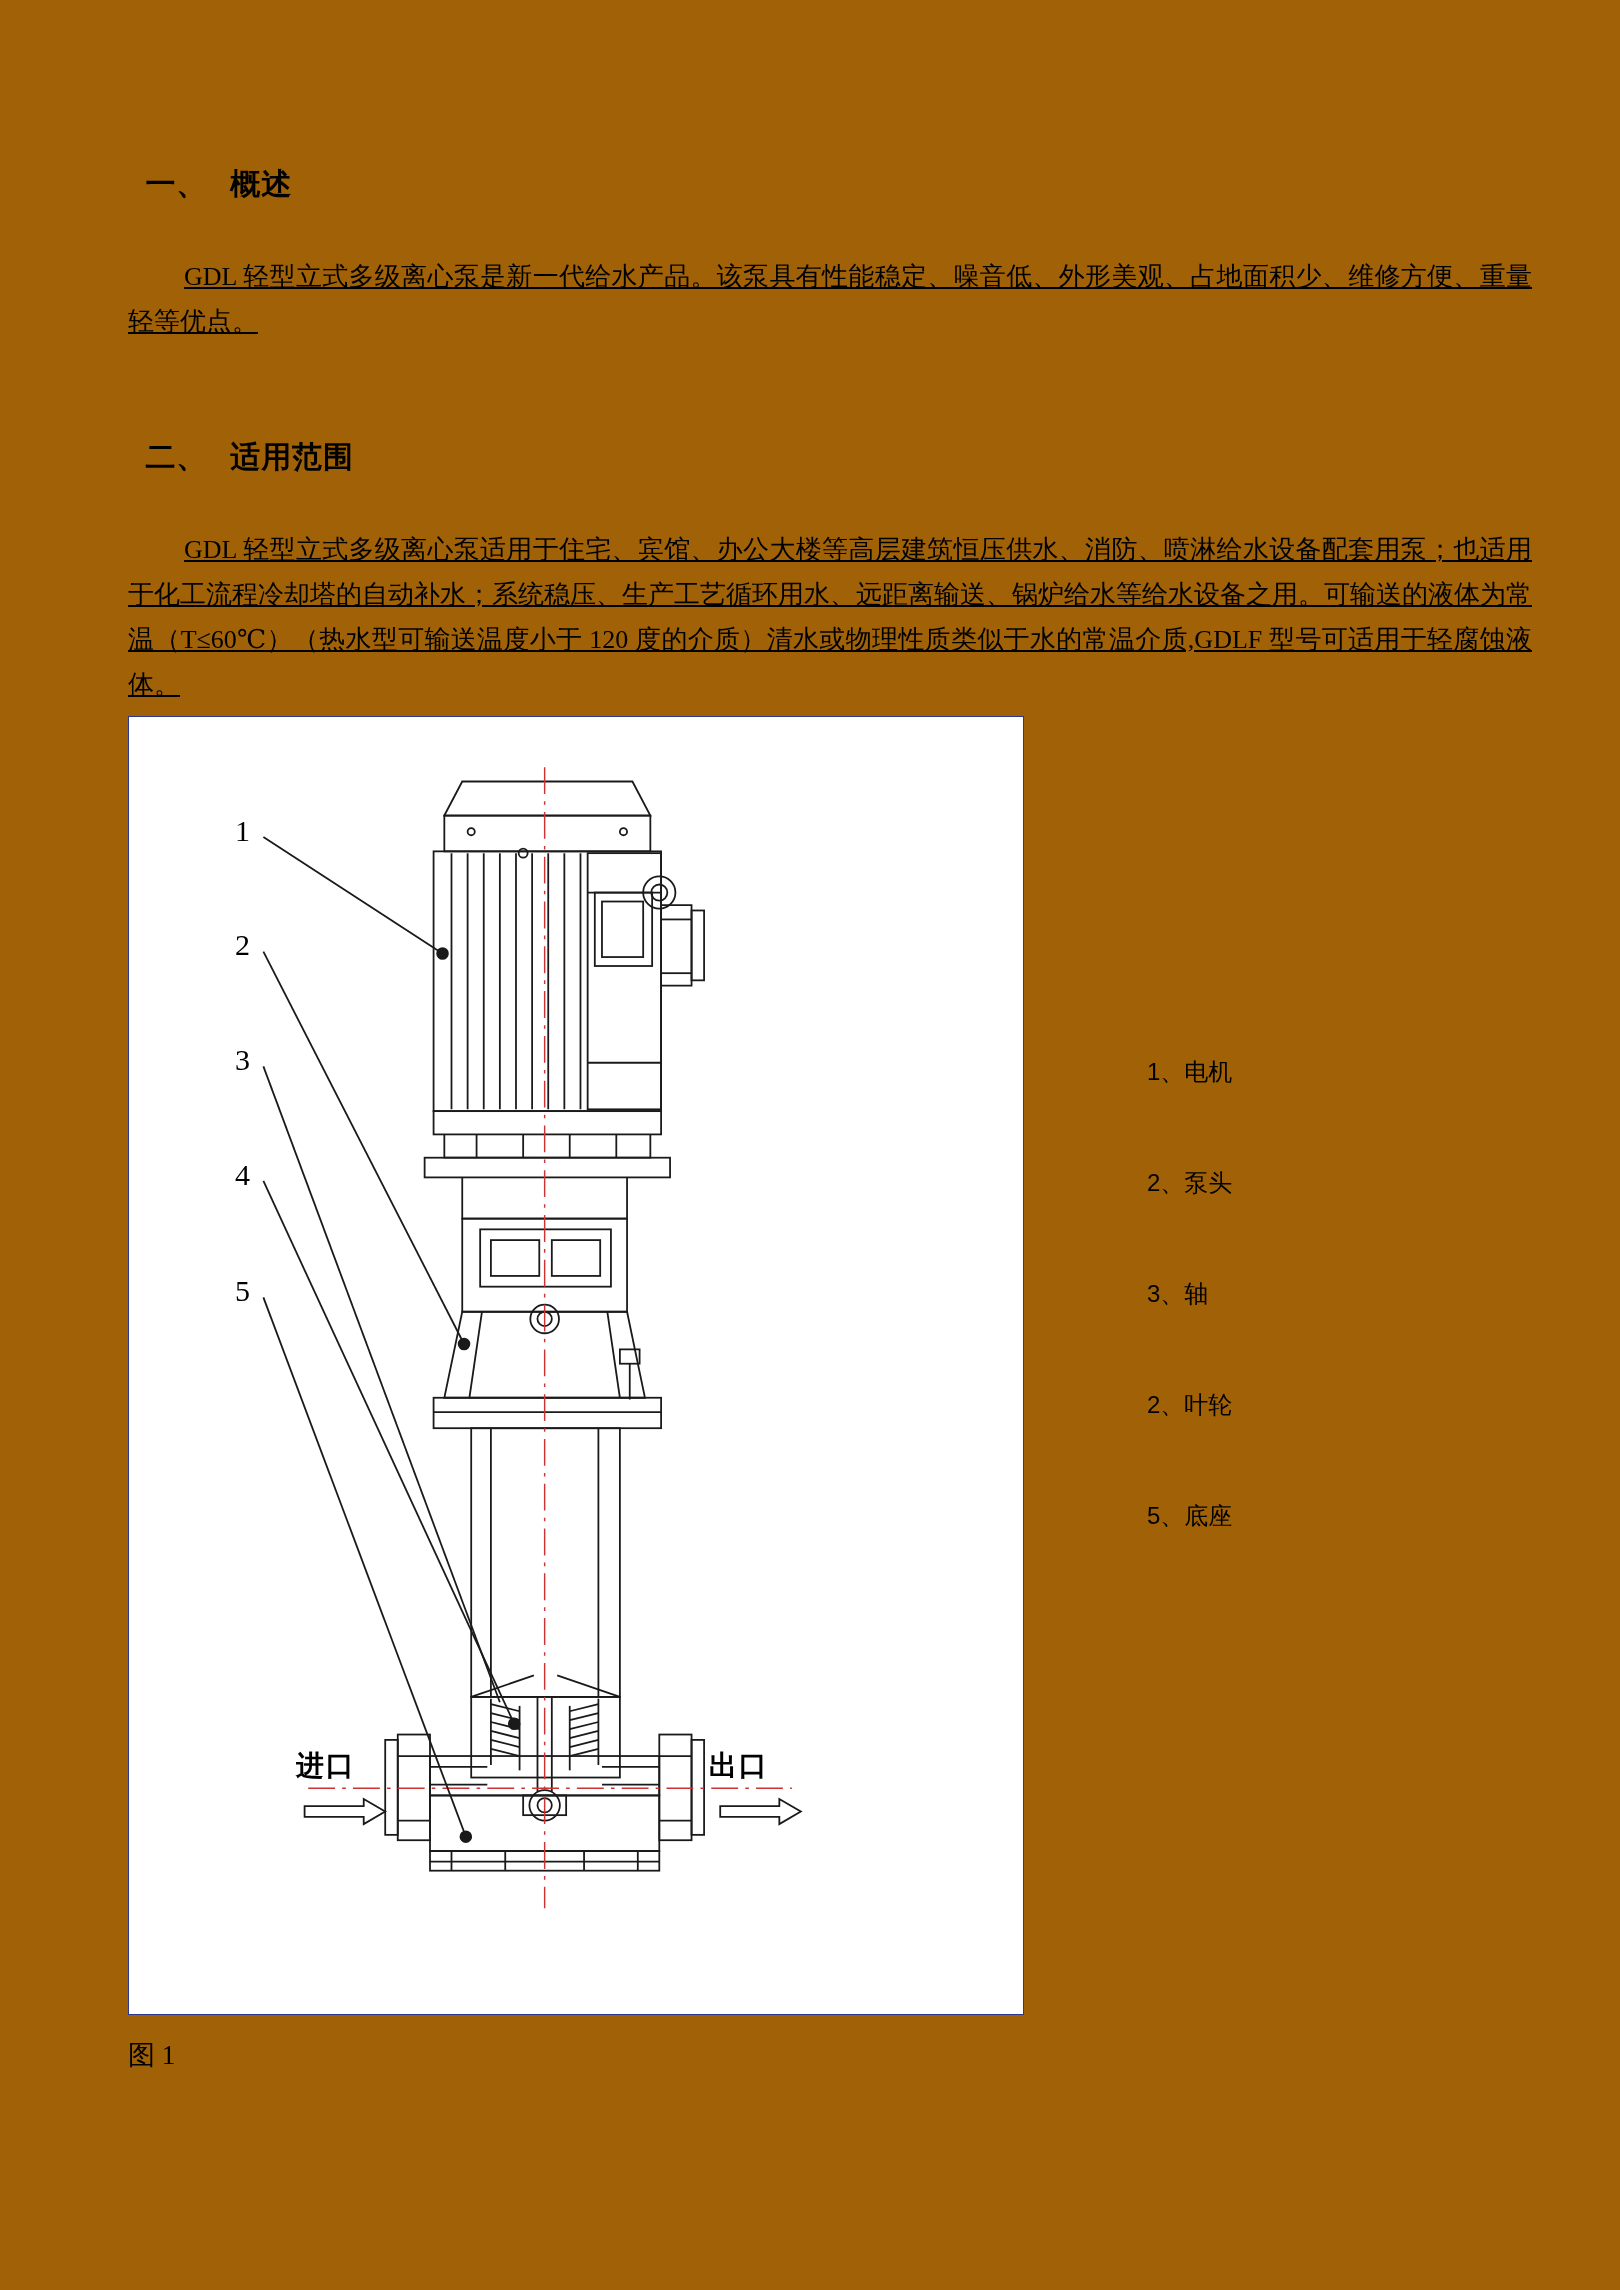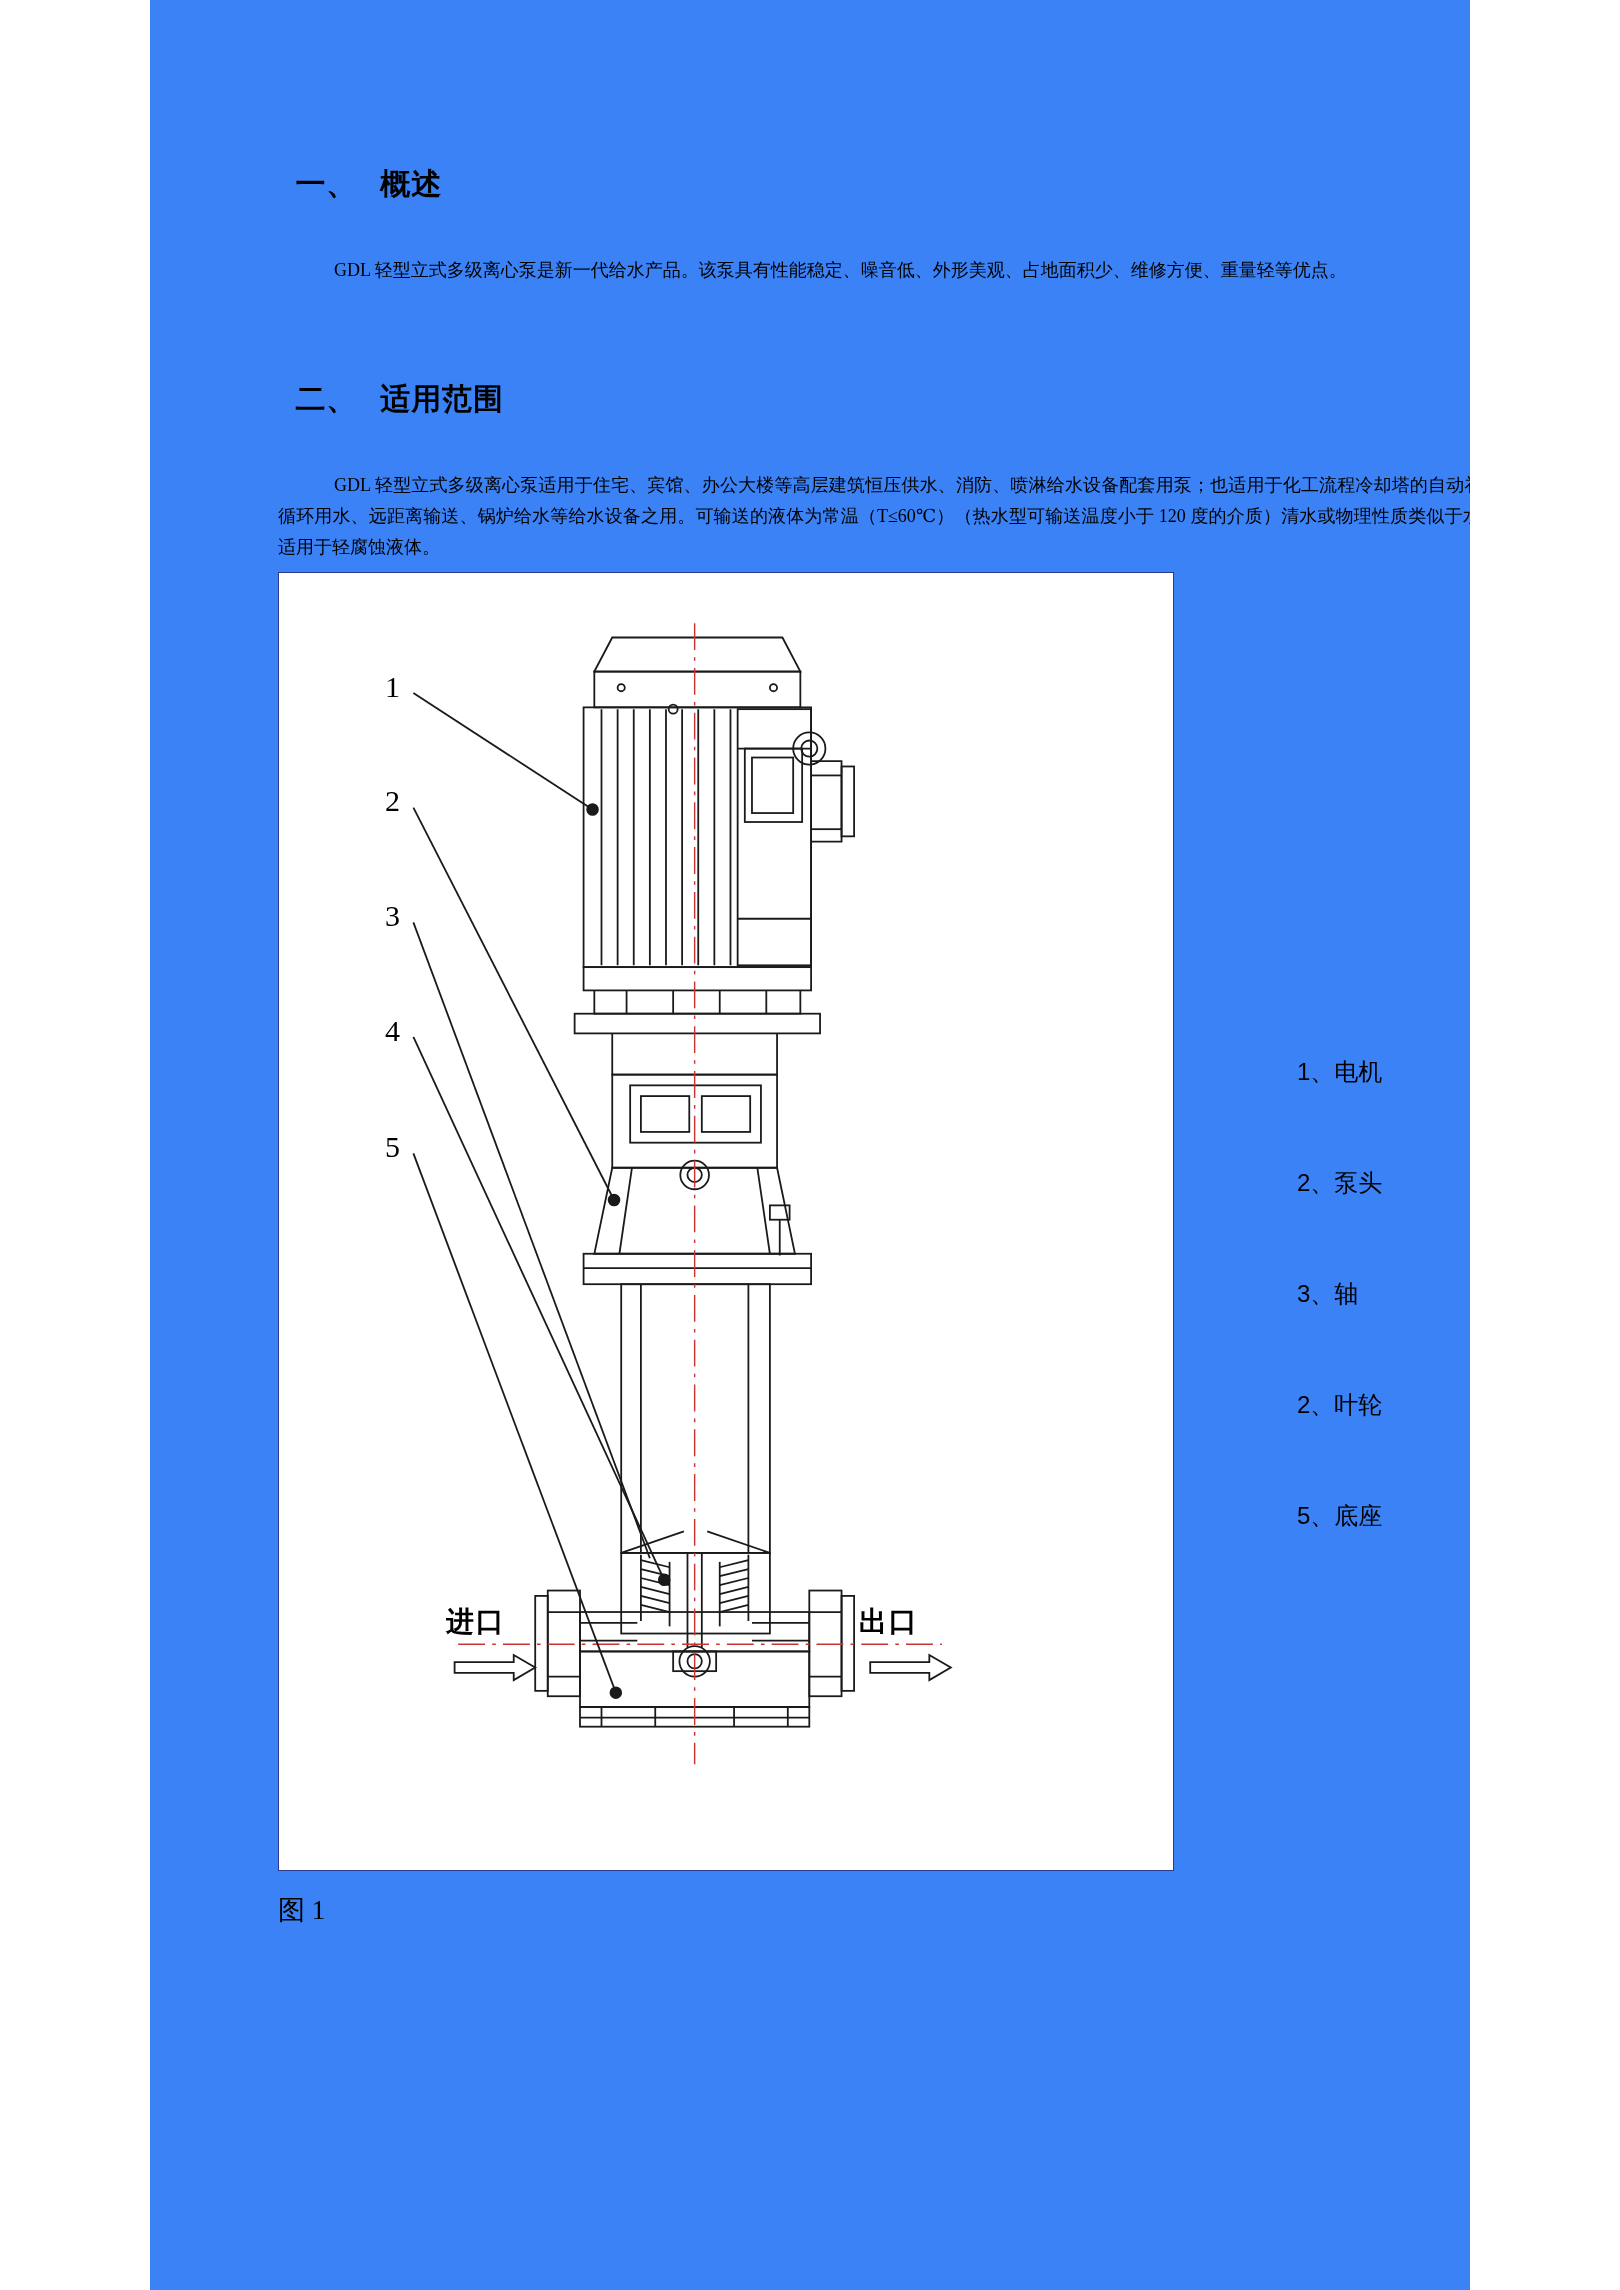--- a/index.html
+++ b/index.html
@@ -6,52 +6,53 @@
     margin: 0;
     padding: 0;
     background: #ffffff;
   }
   body {
     font-family: "Liberation Serif", "DejaVu Serif", serif;
     color: #000000;
   }
   .page {
     position: relative;
-    width: 1320px;
+    width: 1620px;
     height: 2291px;
     margin: 0 auto;
-    background: #3b82f6;
+    background: #a16207;
     overflow: hidden;
   }
   .content {
     position: absolute;
     left: 90px;
     top: 107px;
     width: 1451px;
   }
   .section-heading {
     font-family: "Liberation Sans", "DejaVu Sans", sans-serif;
     font-weight: bold;
     font-size: 30px;
     letter-spacing: 0.9px;
     margin: 0 0 16px 0;
     white-space: pre;
   }
   .heading-1 { margin-top: 23px; }
   .heading-2 { margin-top: 59px; }
   .heading-3 { margin-top: 63px; margin-bottom: 23px; }
   p.body-text {
-    font-size: 18px;
+    font-size: 26px;
     line-height: 1.72;
     margin: 0 0 0 0;
     text-align: justify;
     text-justify: inter-ideograph;
     text-indent: 56px;
     padding-left: 38px;
     padding-right: 9px;
+    text-decoration: underline;
   }
   .figure-wrap {
     margin-top: 9px;
     padding-left: 38px;
   }
   .figure-box {
     position: relative;
     width: 896px;
     height: 1299px;
     border: 0.9px solid #2b3990;

